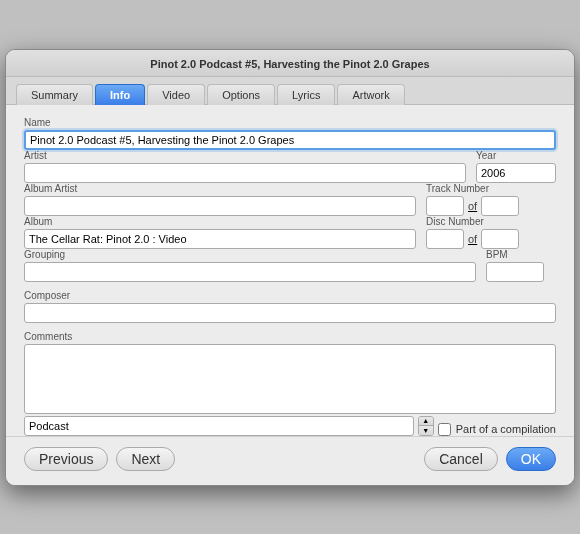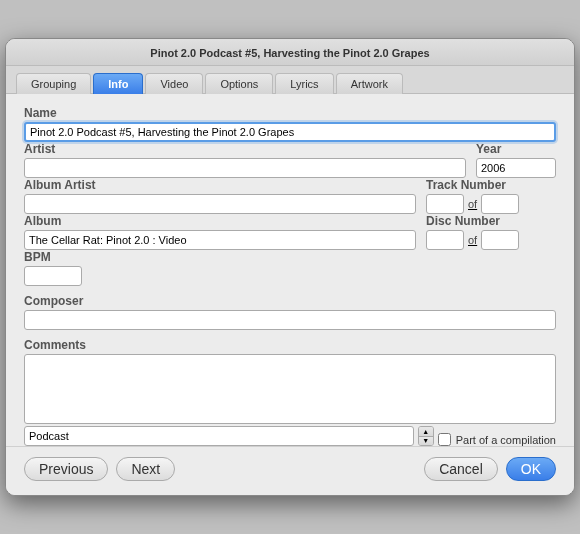--- a/index.html
+++ b/index.html
@@ -62,25 +62,25 @@
       border-color: #2a6ecc;
       font-weight: bold;
     }
 
     .content {
       padding: 12px 18px 10px;
       background: #ececec;
     }
 
     .field-label {
-      font-size: 12px;
+      font-size: 10px;
       color: #555;
       margin-bottom: 2px;
       margin-top: 8px;
-      font-weight: bold;
+      font-weight: normal;
     }
 
     .field-label:first-child {
       margin-top: 0;
     }
 
     input[type="text"] {
       width: 100%;
       height: 20px;
       border: 1px solid #aaa;
@@ -235,21 +235,21 @@
 </head>
 <body>
 
 <div class="dialog">
   <div class="title-bar">
     <span>Pinot 2.0 Podcast #5, Harvesting the Pinot 2.0 Grapes</span>
   </div>
 
   <div class="tabs">
     <div class="tab">
-      <span>Grouping</span>
+      <span>Summary</span>
     </div>
     <div class="tab active">
       <span>Info</span>
     </div>
     <div class="tab">
       <span>Video</span>
     </div>
     <div class="tab">
       <span>Options</span>
     </div>
@@ -306,20 +306,24 @@
         <div class="track-group">
           <input type="text" style="width: 38px;" value="">
           <span class="track-of">of</span>
           <input type="text" style="width: 38px;" value="">
         </div>
       </div>
     </div>
 
     
     <div class="row-2col">
+      <div class="col-main">
+        <div class="field-label">Grouping</div>
+        <input type="text" value="" style="">
+      </div>
       <div style="width:70px;">
         <div class="field-label">BPM</div>
         <input type="text" style="width: 58px;" value="">
       </div>
     </div>
 
     
     <div class="field-label">Composer</div>
     <input type="text" value="" style="">
 

